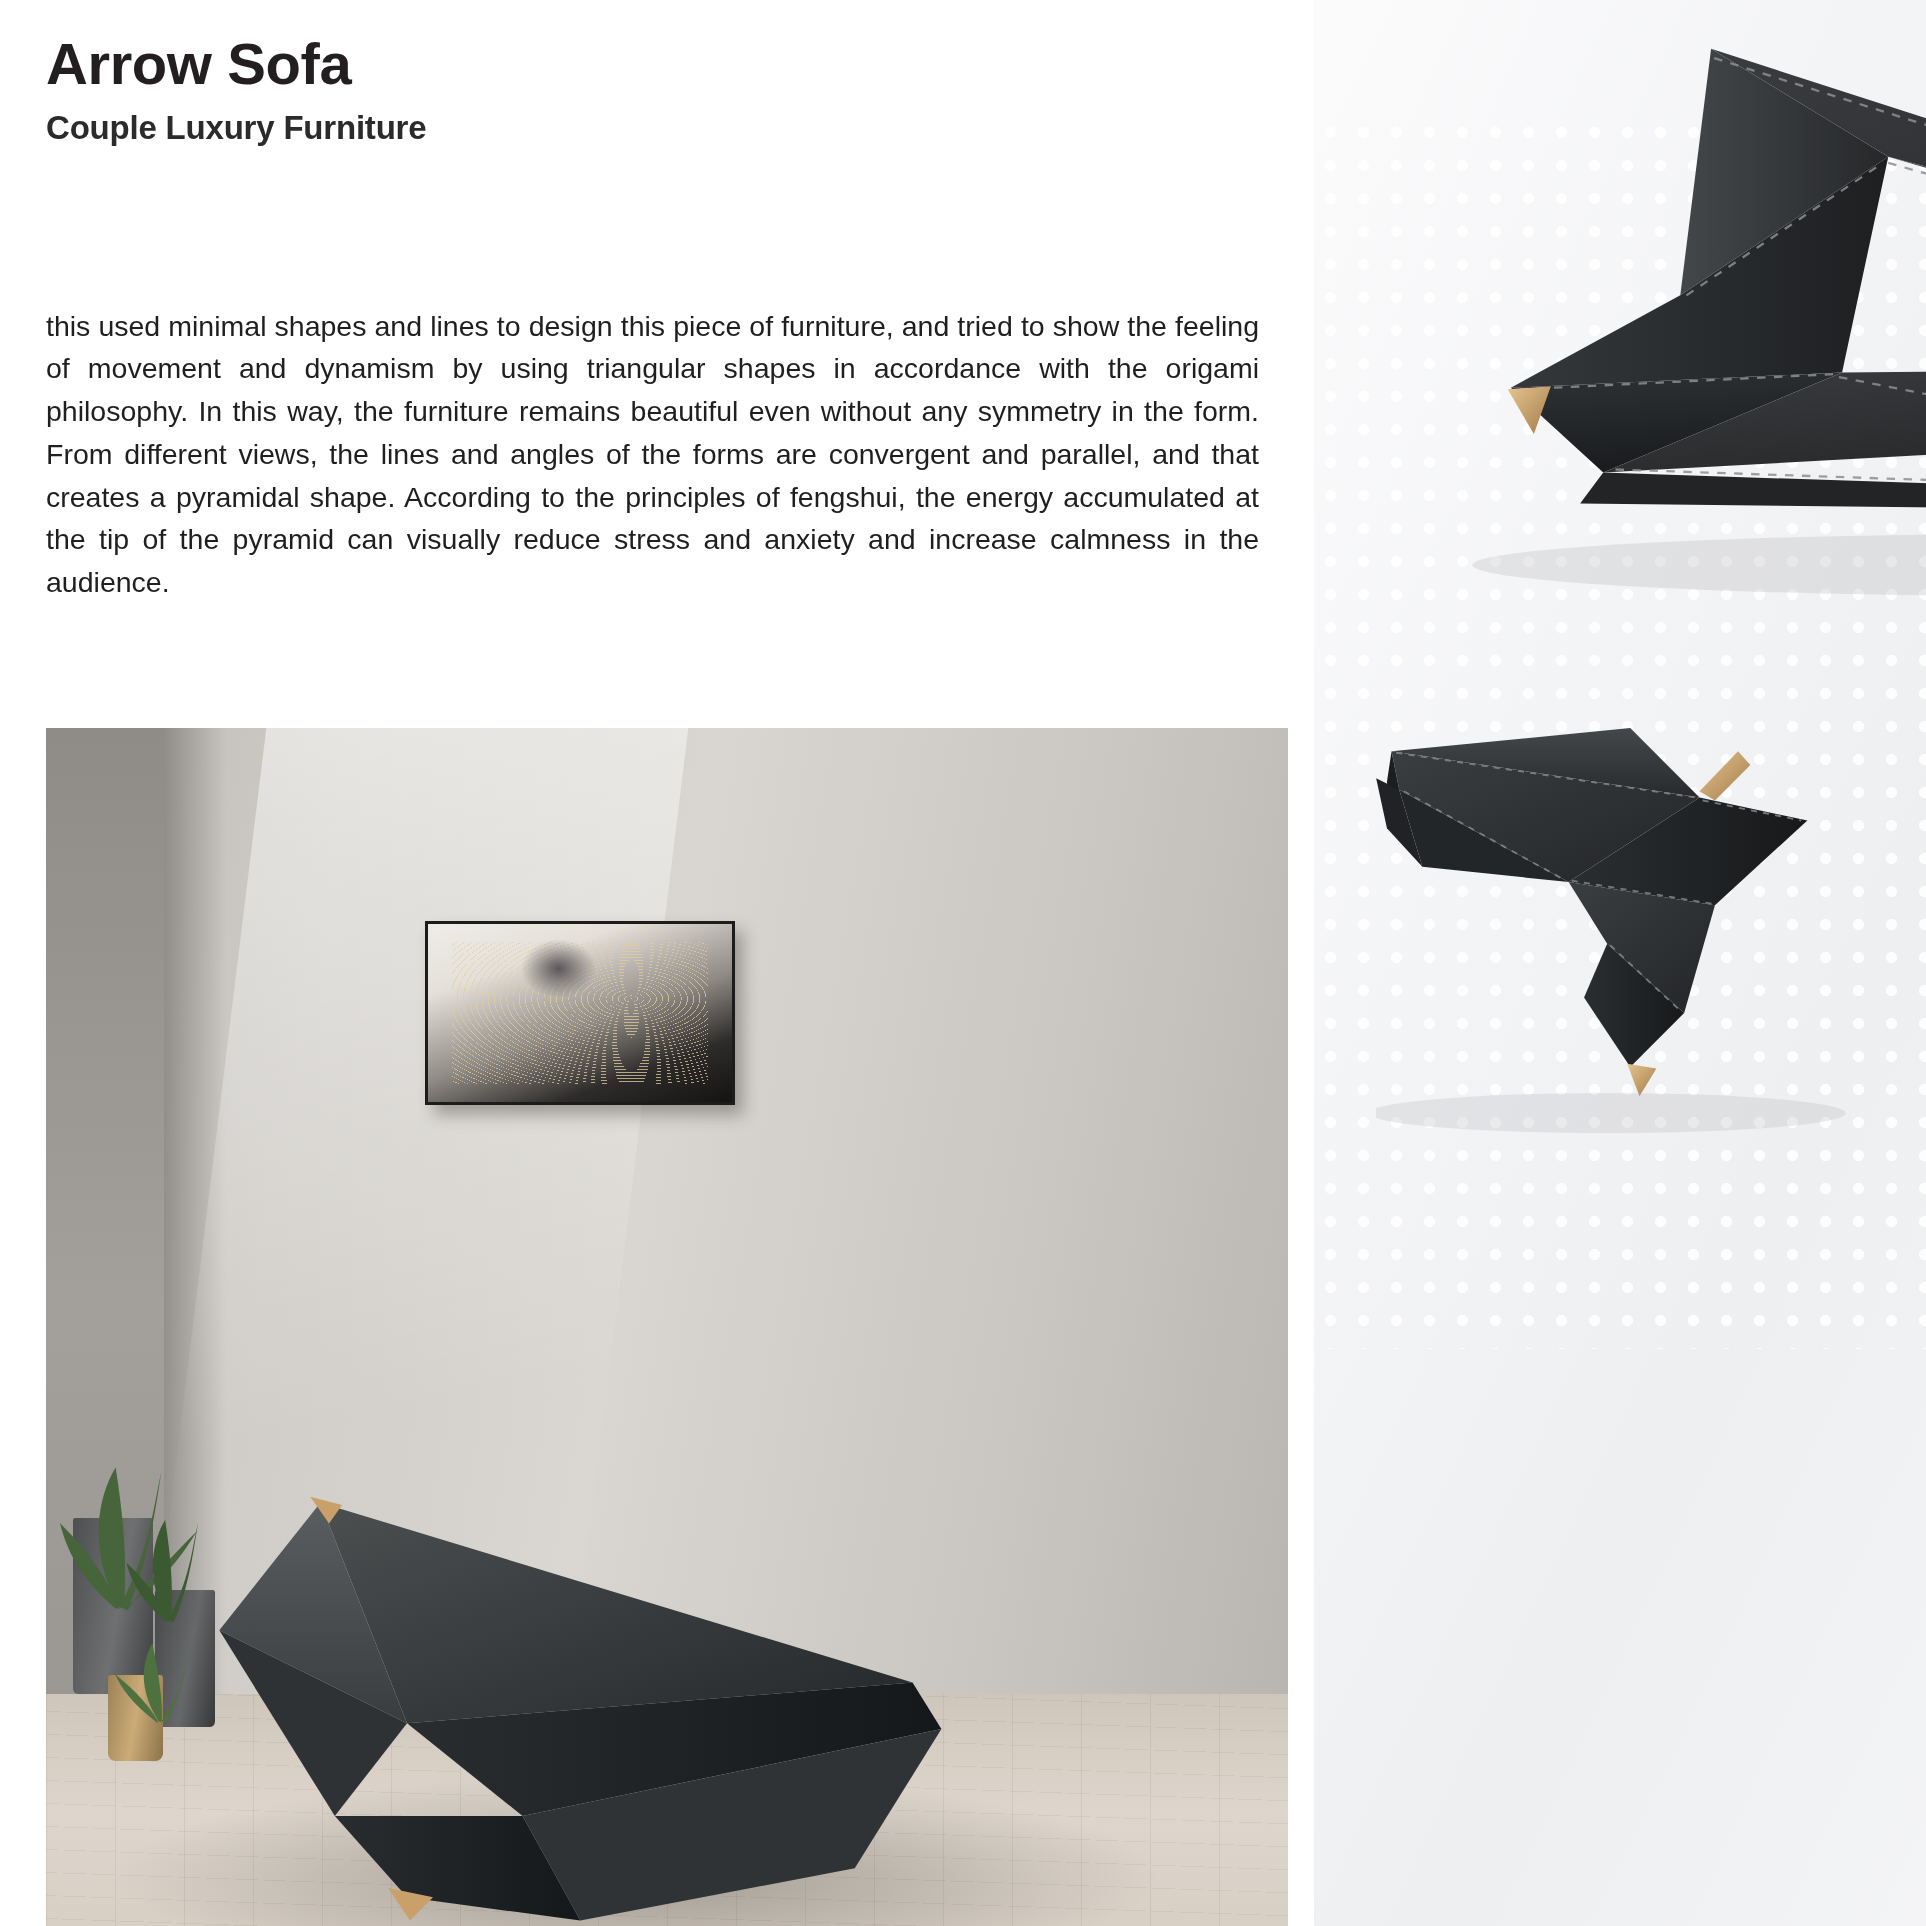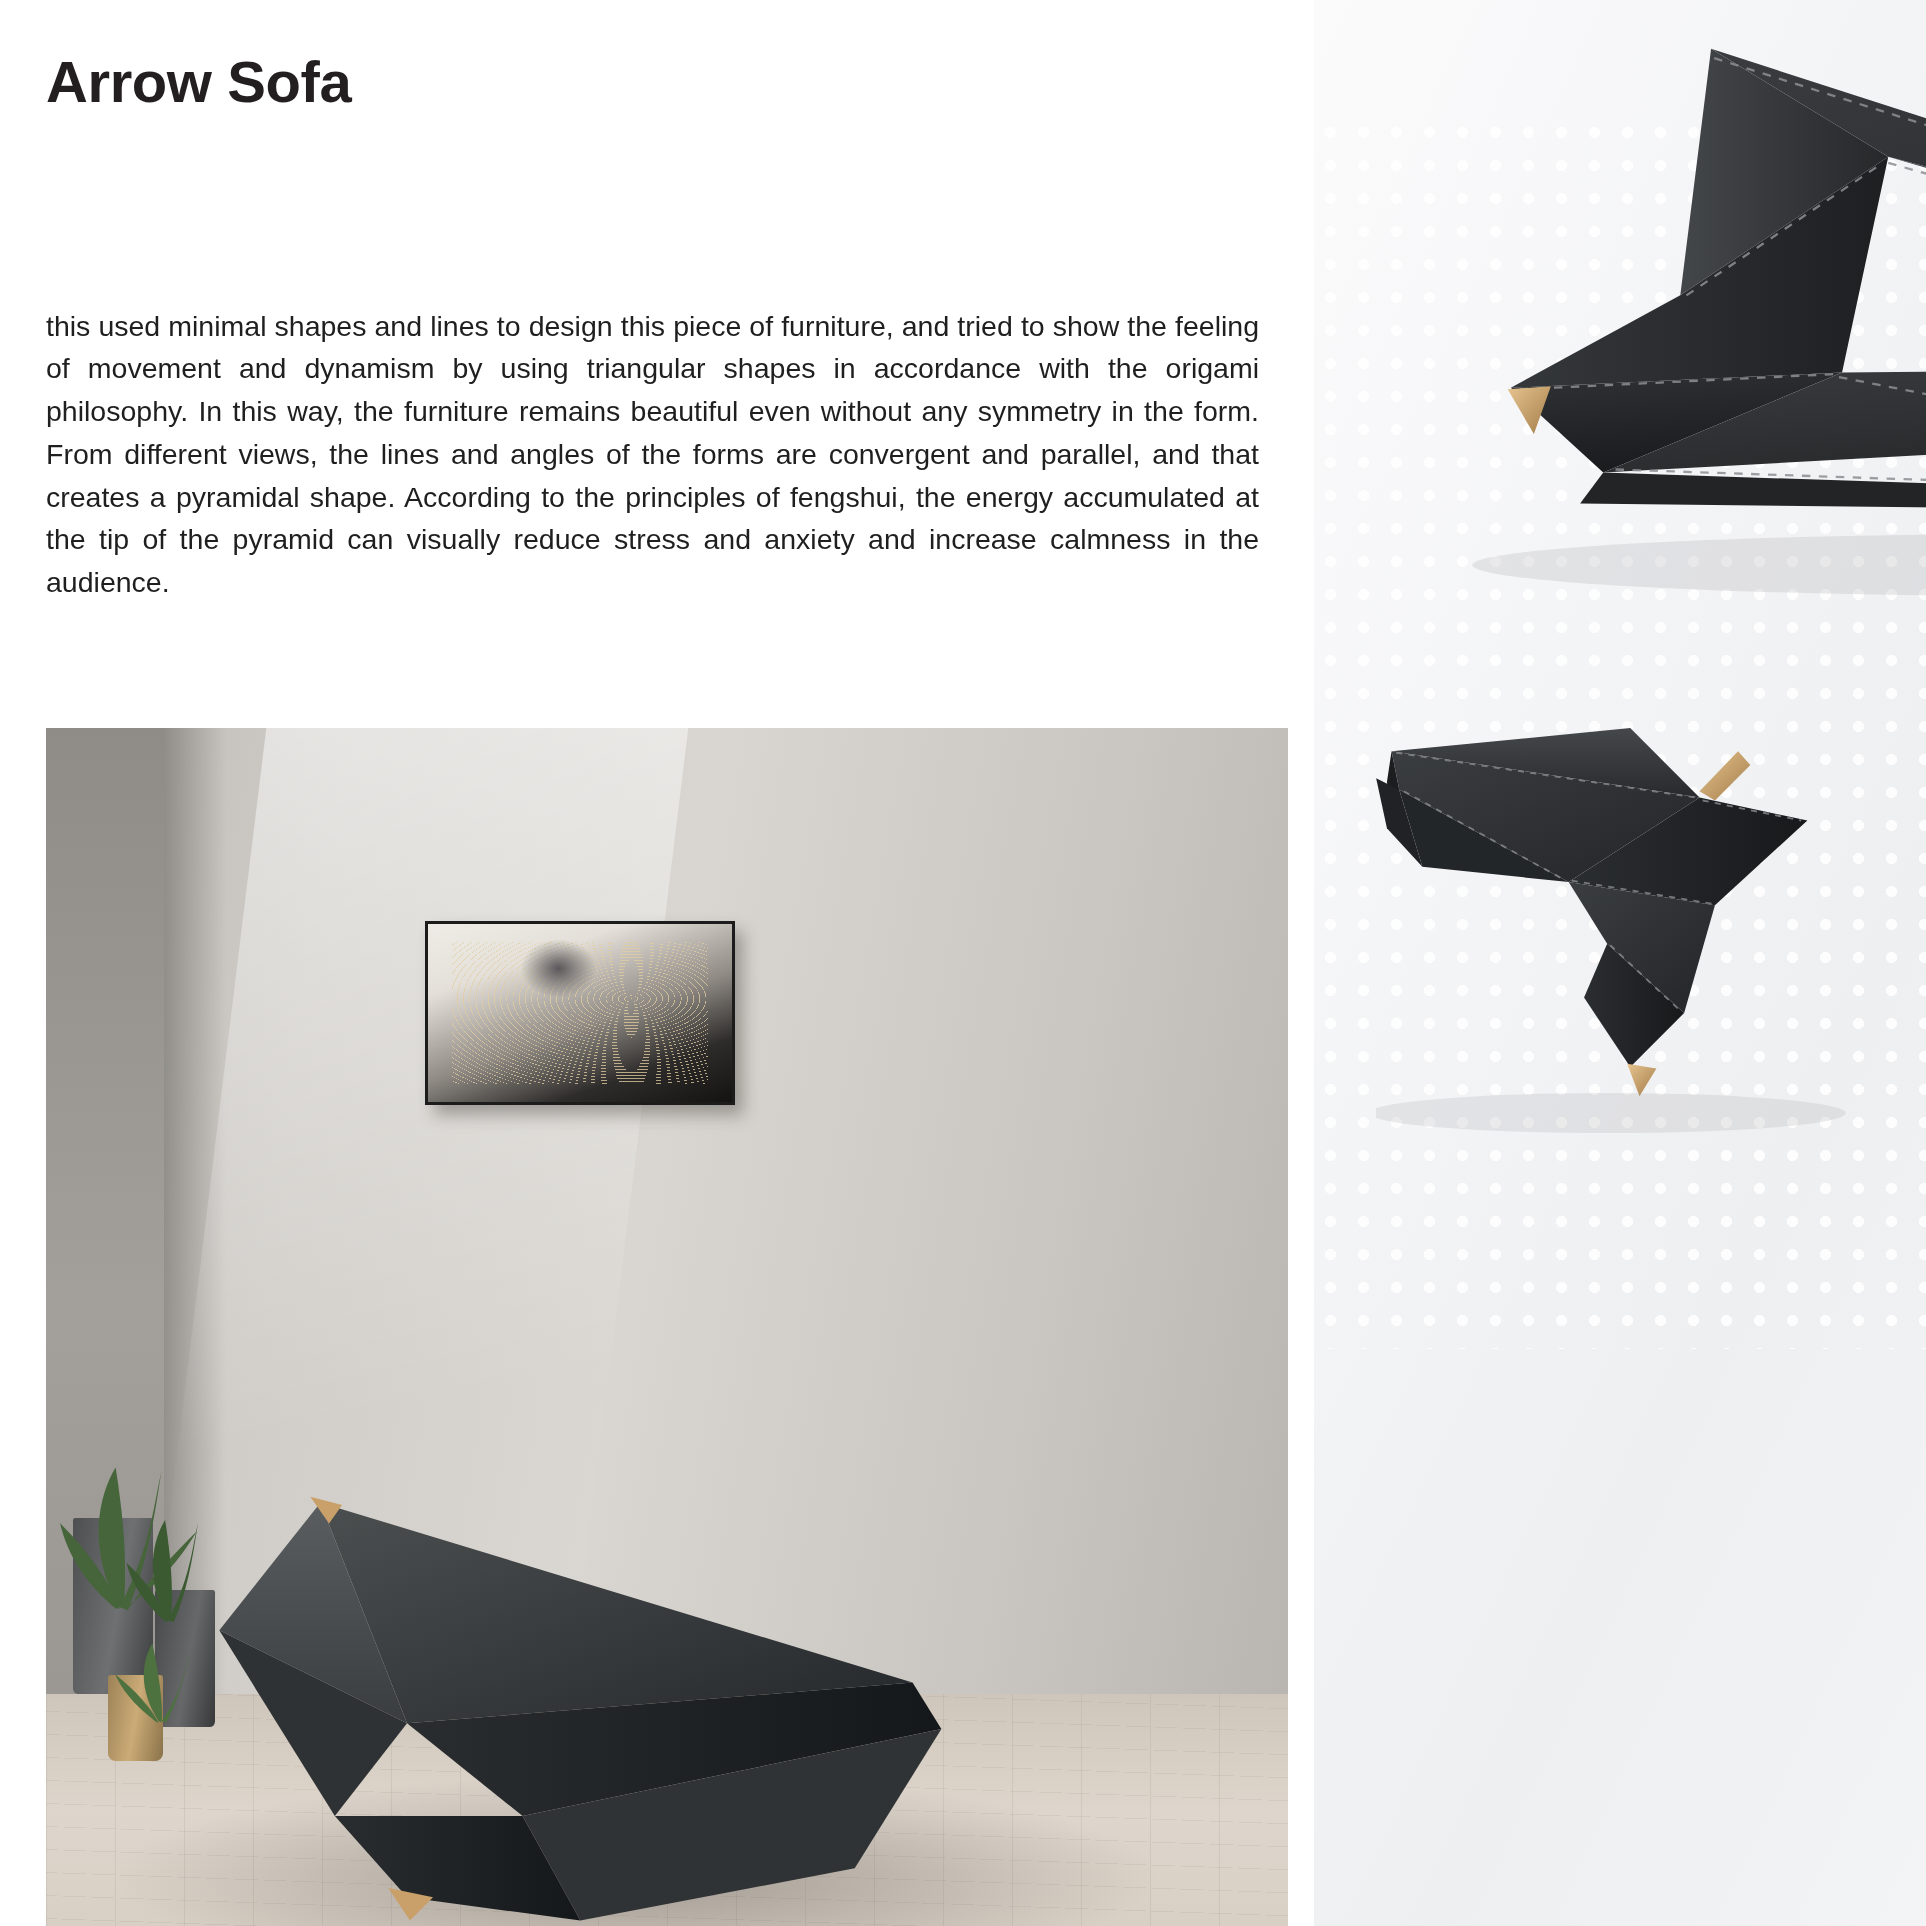--- a/index.html
+++ b/index.html
@@ -35,21 +35,21 @@
     width: 1576px;
     height: 2080px;
     background: #f2f3f5;
     overflow: hidden;
   }
 
   
   .title-wrap {
     position: absolute;
     left: 46px;
-    top: 52px;
+    top: 34px;
     width: 1202px;
   }
   .main-title {
     font-size: 58px;
     font-weight: bold;
     letter-spacing: -0.4px;
     line-height: 1.05;
     margin: 0;
     color: #231f20;
   }
@@ -198,20 +198,21 @@
 </style>
 </head>
 <body>
 
 <div class="page">
 
   <div class="left-col">
 
     <div class="title-wrap">
       <h1 class="main-title">Arrow Sofa</h1>
+      <h2 class="subtitle">Couple Luxury Furniture</h2>
     </div>
 
     <p class="body-copy">this used minimal shapes and lines to design this piece of furniture, and tried to show the feeling of movement and dynamism by using triangular shapes in accordance with the origami philosophy. In this way, the furniture remains beautiful even without any symmetry in the form. From different views, the lines and angles of the forms are convergent and parallel, and that creates a pyramidal shape. According to the principles of fengshui, the energy accumulated at the tip of the pyramid can visually reduce stress and anxiety and increase calmness in the audience.</p>
 
     <div class="room-photo">
       <div class="room-wall-back"></div>
       <div class="room-wall-left"></div>
       <div class="room-wall-shadowcorner"></div>
       <div class="room-light"></div>
 

